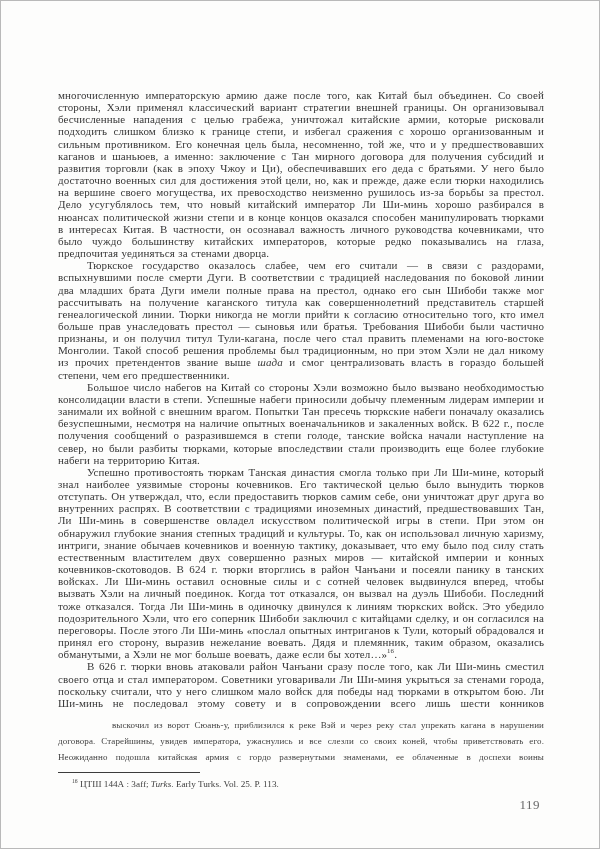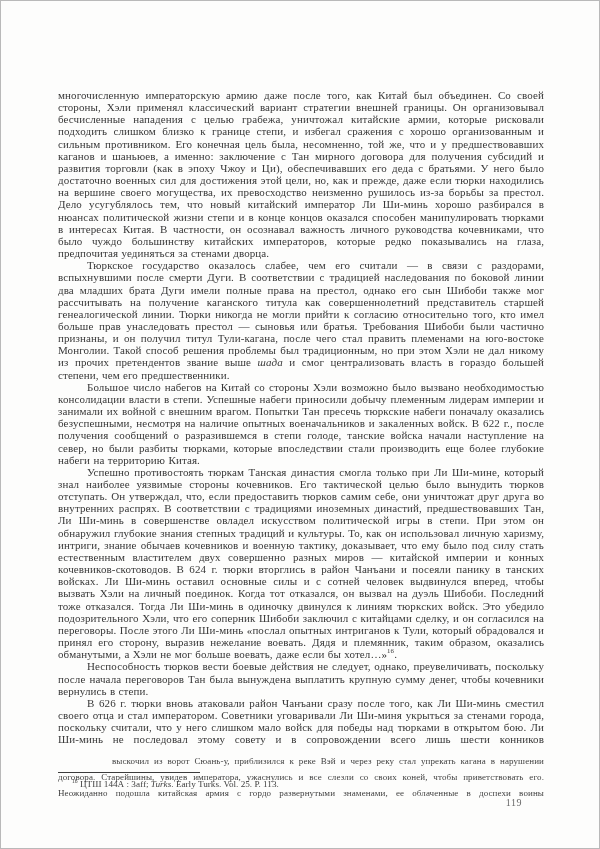--- a/index.html
+++ b/index.html
@@ -65,37 +65,36 @@
     margin-bottom: 5px;
   }
   .footnote {
     font-size: 9.2px;
     line-height: 12px;
     text-indent: 14px;
     color: #404040;
   }
   .page-number {
     position: absolute;
-    right: 78px;
+    right: 60px;
     top: 797px;
-    font-size: 10px;
+    font-size: 13px;
     letter-spacing: 0.5px;
     color: #6a6a6a;
   }
 </style>
 </head>
 <body>
 
 <div class="page">
   <div class="text-block">
       <div class="para no-indent"><span>многочисленную императорскую армию даже после того, как Китай был объединен. Со своей стороны, Хэли применял классический вариант стратегии внешней границы. Он организовывал бесчисленные нападения с целью грабежа, уничтожал китайские армии, которые рисковали подходить слишком близко к границе степи, и избегал сражения с хорошо организованным и сильным противником. Его конечная цель была, несомненно, той же, что и у предшествовавших каганов и шаньюев, а именно: заключение с Тан мирного договора для получения субсидий и развития торговли (как в эпоху Чжоу и Ци), обеспечивавших его деда с братьями. У него было достаточно военных сил для достижения этой цели, но, как и прежде, даже если тюрки находились на вершине своего могущества, их превосходство неизменно рушилось из-за борьбы за престол. Дело усугублялось тем, что новый китайский император Ли Ши-минь хорошо разбирался в нюансах политической жизни степи и в конце концов оказался способен манипулировать тюрками в интересах Китая. В частности, он осознавал важность личного руководства кочевниками, что было чуждо большинству китайских императоров, которые редко показывались на глаза, предпочитая уединяться за стенами дворца.</span></div>
       <div class="para"><span>Тюркское государство оказалось слабее, чем его считали — в связи с раздорами, вспыхнувшими после смерти Дуги. В соответствии с традицией наследования по боковой линии два младших брата Дуги имели полные права на престол, однако его сын Шибоби также мог рассчитывать на получение каганского титула как совершеннолетний представитель старшей генеалогической линии. Тюрки никогда не могли прийти к согласию относительно того, кто имел больше прав унаследовать престол — сыновья или братья. Требования Шибоби были частично признаны, и он получил титул Тули-кагана, после чего стал править племенами на юго-востоке Монголии. Такой способ решения проблемы был традиционным, но при этом Хэли не дал никому из прочих претендентов звание выше </span><span class="it">шада</span><span> и смог централизовать власть в гораздо большей степени, чем его предшественники.</span></div>
       <div class="para"><span>Большое число набегов на Китай со стороны Хэли возможно было вызвано необходимостью консолидации власти в степи. Успешные набеги приносили добычу племенным лидерам империи и занимали их войной с внешним врагом. Попытки Тан пресечь тюркские набеги поначалу оказались безуспешными, несмотря на наличие опытных военачальников и закаленных войск. В 622 г., после получения сообщений о разразившемся в степи голоде, танские войска начали наступление на север, но были разбиты тюрками, которые впоследствии стали производить еще более глубокие набеги на территорию Китая.</span></div>
       <div class="para"><span>Успешно противостоять тюркам Танская династия смогла только при Ли Ши-мине, который знал наиболее уязвимые стороны кочевников. Его тактической целью было вынудить тюрков отступать. Он утверждал, что, если предоставить тюрков самим себе, они уничтожат друг друга во внутренних распрях. В соответствии с традициями иноземных династий, предшествовавших Тан, Ли Ши-минь в совершенстве овладел искусством политической игры в степи. При этом он обнаружил глубокие знания степных традиций и культуры. То, как он использовал личную харизму, интриги, знание обычаев кочевников и военную тактику, доказывает, что ему было под силу стать естественным властителем двух совершенно разных миров — китайской империи и конных кочевников-скотоводов. В 624 г. тюрки вторглись в район Чанъани и посеяли панику в танских войсках. Ли Ши-минь оставил основные силы и с сотней человек выдвинулся вперед, чтобы вызвать Хэли на личный поединок. Когда тот отказался, он вызвал на дуэль Шибоби. Последний тоже отказался. Тогда Ли Ши-минь в одиночку двинулся к линиям тюркских войск. Это убедило подозрительного Хэли, что его соперник Шибоби заключил с китайцами сделку, и он согласился на переговоры. После этого Ли Ши-минь «послал опытных интриганов к Тули, который обрадовался и принял его сторону, выразив нежелание воевать. Дядя и племянник, таким образом, оказались обманутыми, а Хэли не мог больше воевать, даже если бы хотел…»</span><span class="sup">16</span><span>.</span></div>
-      <div class="para"><span>Неспособность тюрков вести боевые действия не следует, однако, преувеличивать, поскольку после начала переговоров Тан была вынуждена выплатить крупную сумму денег, чтобы кочевники вернулись в степи.</span></div>
       <div class="para justify-last"><span>В 626 г. тюрки вновь атаковали район Чанъани сразу после того, как Ли Ши-минь сместил своего отца и стал императором. Советники уговаривали Ли Ши-миня укрыться за стенами города, поскольку считали, что у него слишком мало войск для победы над тюрками в открытом бою. Ли Ши-минь не последовал этому совету и в сопровождении всего лишь шести конников</span></div>
       <div class="quote"><span>выскочил из ворот Сюань-у, приблизился к реке Вэй и через реку стал упрекать кагана в нарушении договора. Старейшины, увидев императора, ужаснулись и все слезли со своих коней, чтобы приветствовать его. Неожиданно подошла китайская армия с гордо развернутыми знаменами, ее облаченные в доспехи воины</span></div>
     </div>
 
   <div class="footnote-area">
     <div class="fn-rule"></div>
     <div class="footnote"><span class="sup">16</span><span> ЦТШ 144А : 3aff; </span><span class="it">Turks</span><span>. Early Turks. Vol. 25. P. 113.</span></div>
   </div>
 
   <div class="page-number">119</div>

